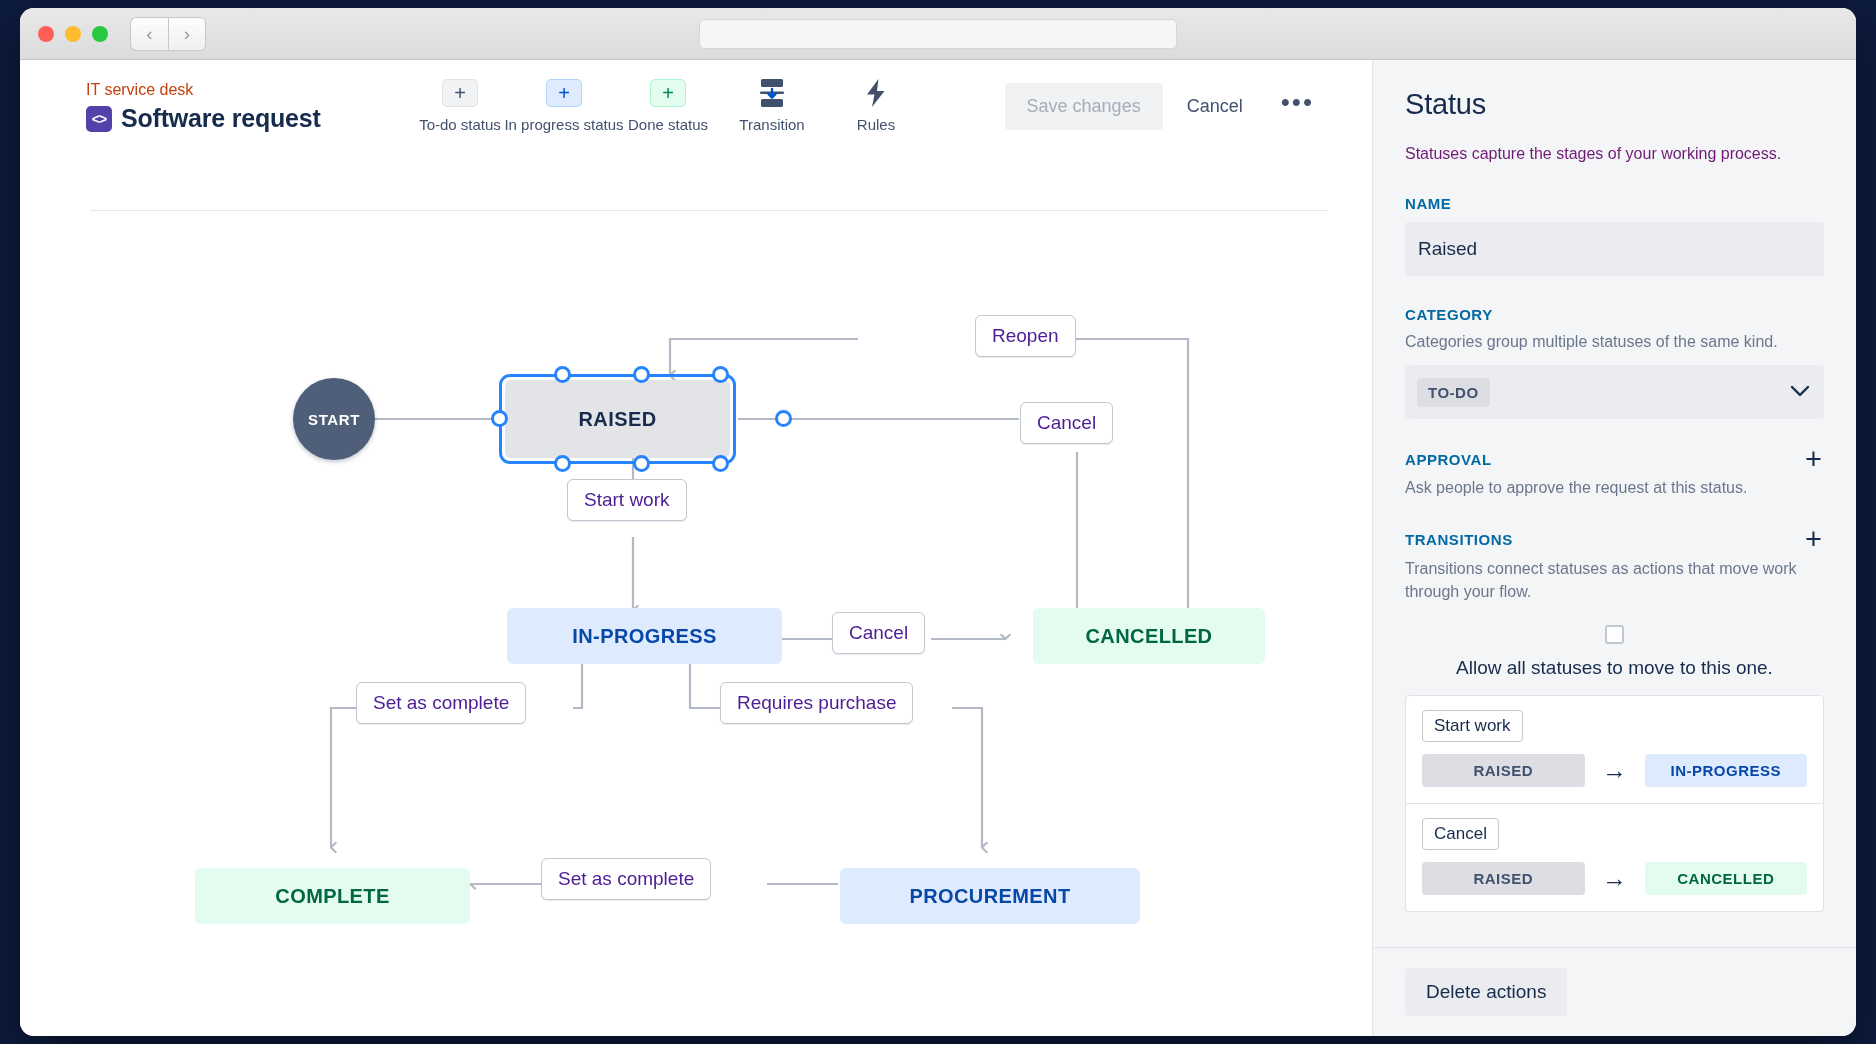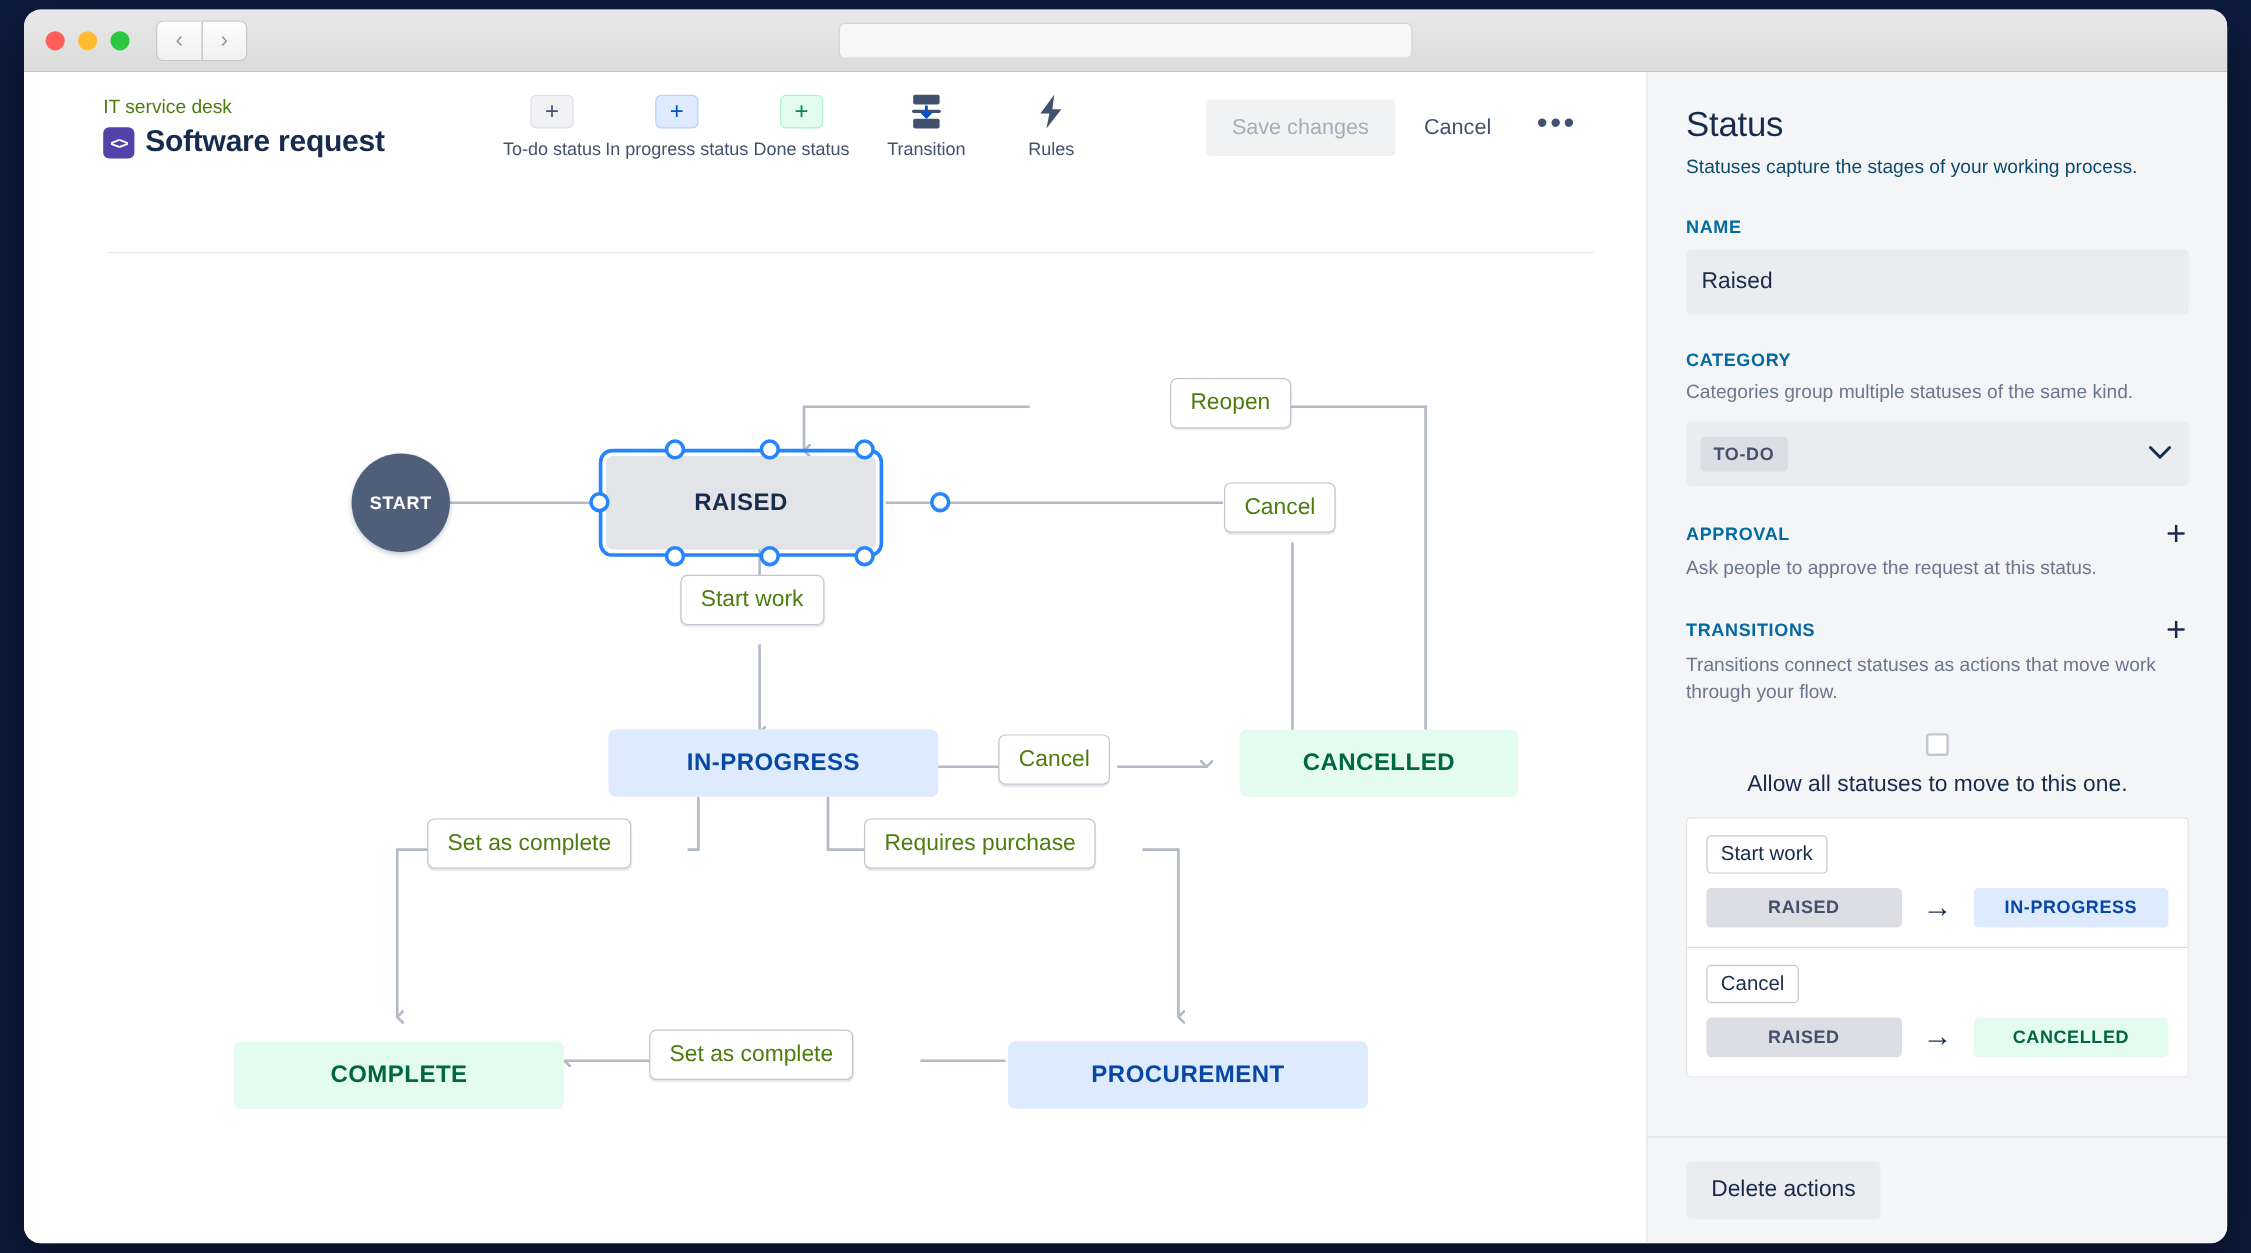--- a/index.html
+++ b/index.html
@@ -61,21 +61,21 @@
   
   .body { flex: 1; display: flex; min-height: 0; }
   .left { flex: 1; background: #ffffff; position: relative; min-width: 0; }
 
   
   .header {
     height: 92px; display: flex; align-items: center;
     padding: 0 44px 0 66px; gap: 0;
   }
   .crumbs { width: 300px; }
-  .crumb-top { font-size: 16px; color: #4d7c0f; line-height: 22px; }
+  .crumb-top { font-size: 16px; color: #c2410c; line-height: 22px; }
   .crumb-main { display: flex; align-items: center; gap: 9px; margin-top: 3px; }
   .proj-icon {
     width: 26px; height: 26px; border-radius: 5px;
     background: #5243aa; color: #fff;
     font-size: 14px; font-weight: bold;
     display: flex; align-items: center; justify-content: center;
     letter-spacing: -1px;
   }
   .crumb-title { font-size: 25px; font-weight: 700; color: #172b4d; letter-spacing: -.2px; }
 
@@ -138,21 +138,21 @@
     display: flex; align-items: center; justify-content: center;
     font-size: 15px; font-weight: 700; letter-spacing: .6px;
     box-shadow: 0 2px 4px rgba(9,30,66,.25);
   }
 
   .edge-label {
     position: absolute;
     background: #ffffff;
     border: 1.5px solid #c1c7d0;
     border-radius: 6px;
-    color: #4d7c0f; font-size: 19px;
+    color: #4c1d95; font-size: 19px;
     padding: 9px 16px;
     white-space: nowrap;
     box-shadow: 0 1px 1px rgba(9,30,66,.10);
     cursor: pointer;
   }
 
   
   .sel-box {
     position: absolute;
     border: 3.5px solid #2684ff;
@@ -169,21 +169,21 @@
   
   .panel {
     width: 484px; flex: 0 0 484px;
     background: #f4f5f7;
     border-left: 1px solid #e3e5e9;
     display: flex; flex-direction: column;
     position: relative;
   }
   .panel-scroll { flex: 1; overflow: hidden; padding: 28px 32px 0 32px; }
   .panel h1 { font-size: 29px; font-weight: 500; color: #172b4d; letter-spacing: -.2px; }
-  .panel-sub { font-size: 16px; color: #0c4a6e; margin-top: 8px; line-height: 22px; }
+  .panel-sub { font-size: 16px; color: #701a75; margin-top: 22px; line-height: 22px; }
 
   .sec-label {
     font-size: 15px; font-weight: 700; color: #0369a1;
     letter-spacing: .55px; margin-top: 30px;
   }
   .sec-row { display: flex; align-items: center; justify-content: space-between; margin-top: 30px; }
   .sec-row .sec-label { margin-top: 0; }
   .plus-btn {
     background: transparent; border: none; cursor: pointer;
     font-size: 29px; line-height: .7; color: #172b4d; font-weight: 300;

